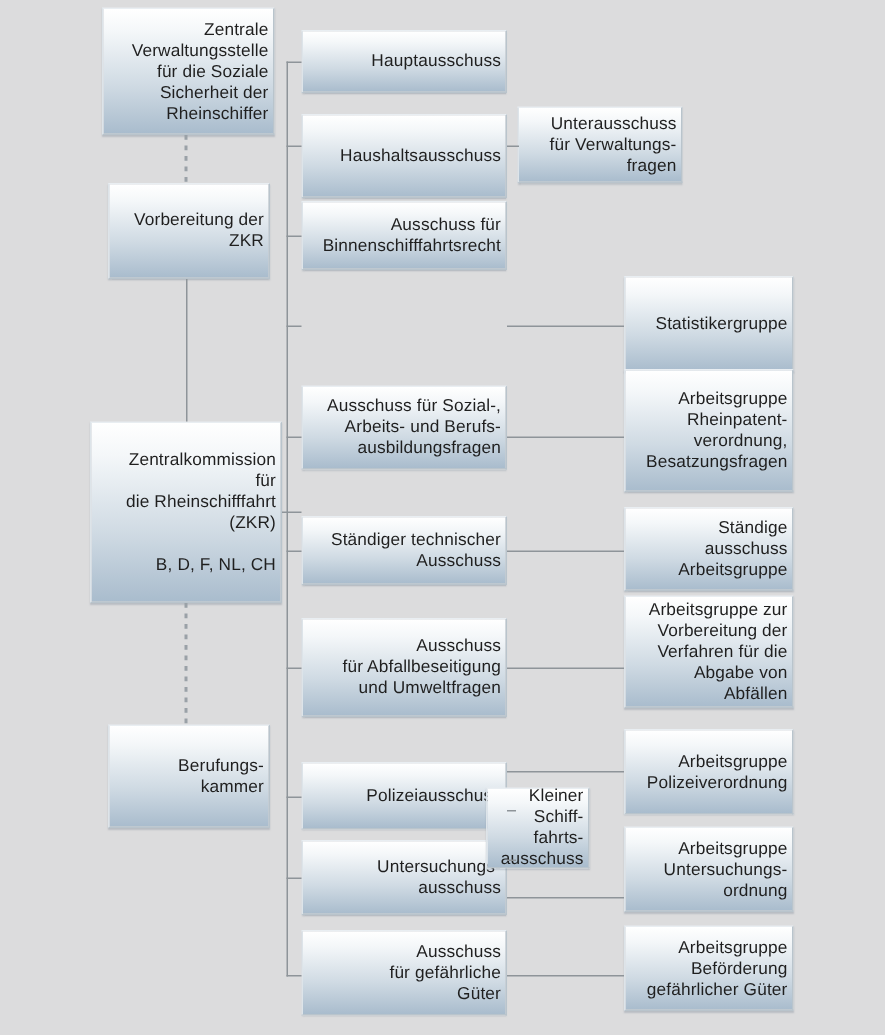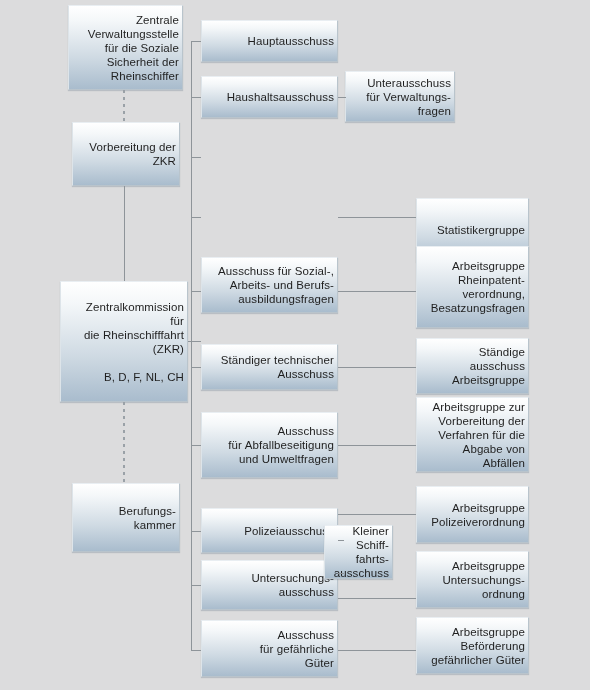--- a/index.html
+++ b/index.html
@@ -94,25 +94,29 @@
 
   <div class="line v" style="left:191px; top:41px; height:610px;"></div>
 
   <div class="line h" style="left:188px; top:341px; width:13px;"></div>
 
   <div class="node" style="left:201px; top:20px; width:137px; height:42px;">
     <span>Hauptausschuss</span>
   </div>
   <div class="line h" style="left:191px; top:41px; width:10px;"></div>
 
-  <div class="node" style="left:201px; top:76px; width:137px; height:42px;">
+  <div class="node" style="left:201px; top:76px; width:137px; height:56px;">
     <span>Haushaltsausschuss</span>
   </div>
   <div class="line h" style="left:191px; top:97px; width:10px;"></div>
 
+  <div class="node" style="left:201px; top:134px; width:137px; height:46px;">
+    <span>Ausschuss für
+Binnenschifffahrtsrecht</span>
+  </div>
   <div class="line h" style="left:191px; top:157px; width:10px;"></div>
 
   <div class="line h" style="left:191px; top:217px; width:10px;"></div>
 
   <div class="node" style="left:201px; top:257px; width:137px; height:56px;">
     <span>Ausschuss für Sozial-,
 Arbeits- und Berufs-
 ausbildungsfragen</span>
   </div>
   <div class="line h" style="left:191px; top:291px; width:10px;"></div>
@@ -157,21 +161,21 @@
 
   <div class="node" style="left:324px; top:525px; width:69px; height:54px;">
     <span>Kleiner
 Schiff-
 fahrts-
 ausschuss</span>
   </div>
   <div class="line h" style="left:338px; top:540px; width:6px;"></div>
   <div class="line h" style="left:338px; top:573px; width:6px;"></div>
 
-  <div class="node" style="left:416px; top:198px; width:113px; height:64px;">
+  <div class="node" style="left:416px; top:184px; width:113px; height:64px;">
     <span>Statistikergruppe</span>
   </div>
   <div class="line h" style="left:338px; top:217px; width:78px;"></div>
 
   <div class="node" style="left:416px; top:246px; width:113px; height:82px;">
     <span>Arbeitsgruppe
 Rheinpatent-
 verordnung,
 Besatzungsfragen</span>
   </div>

